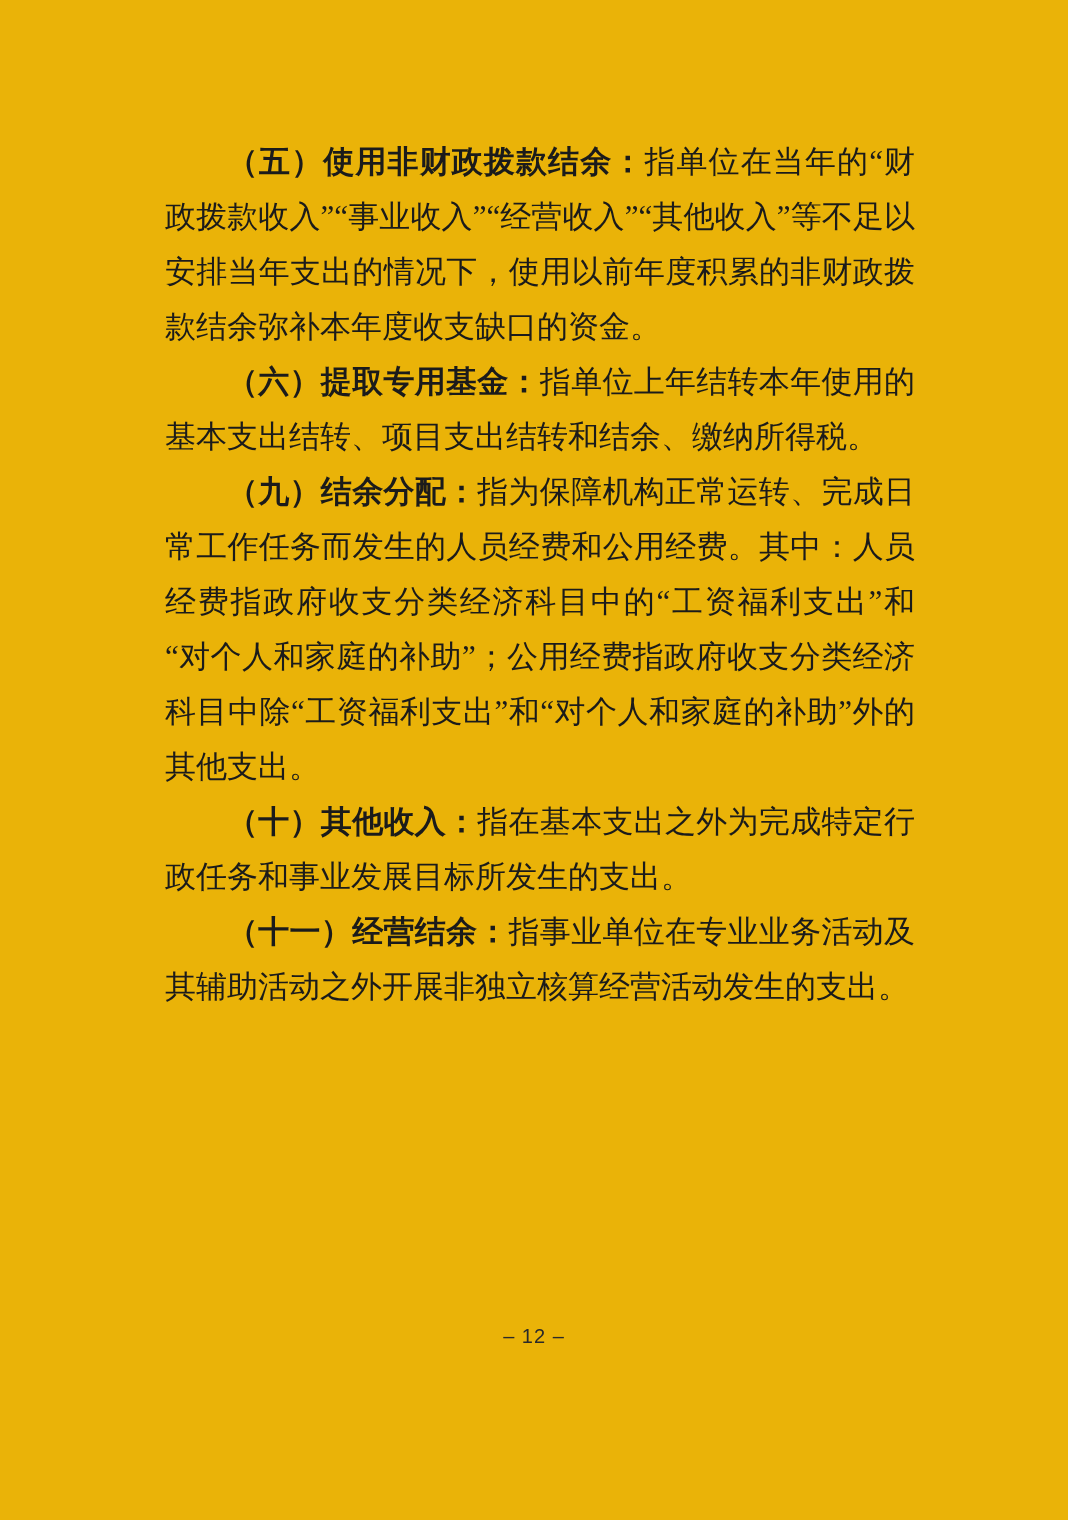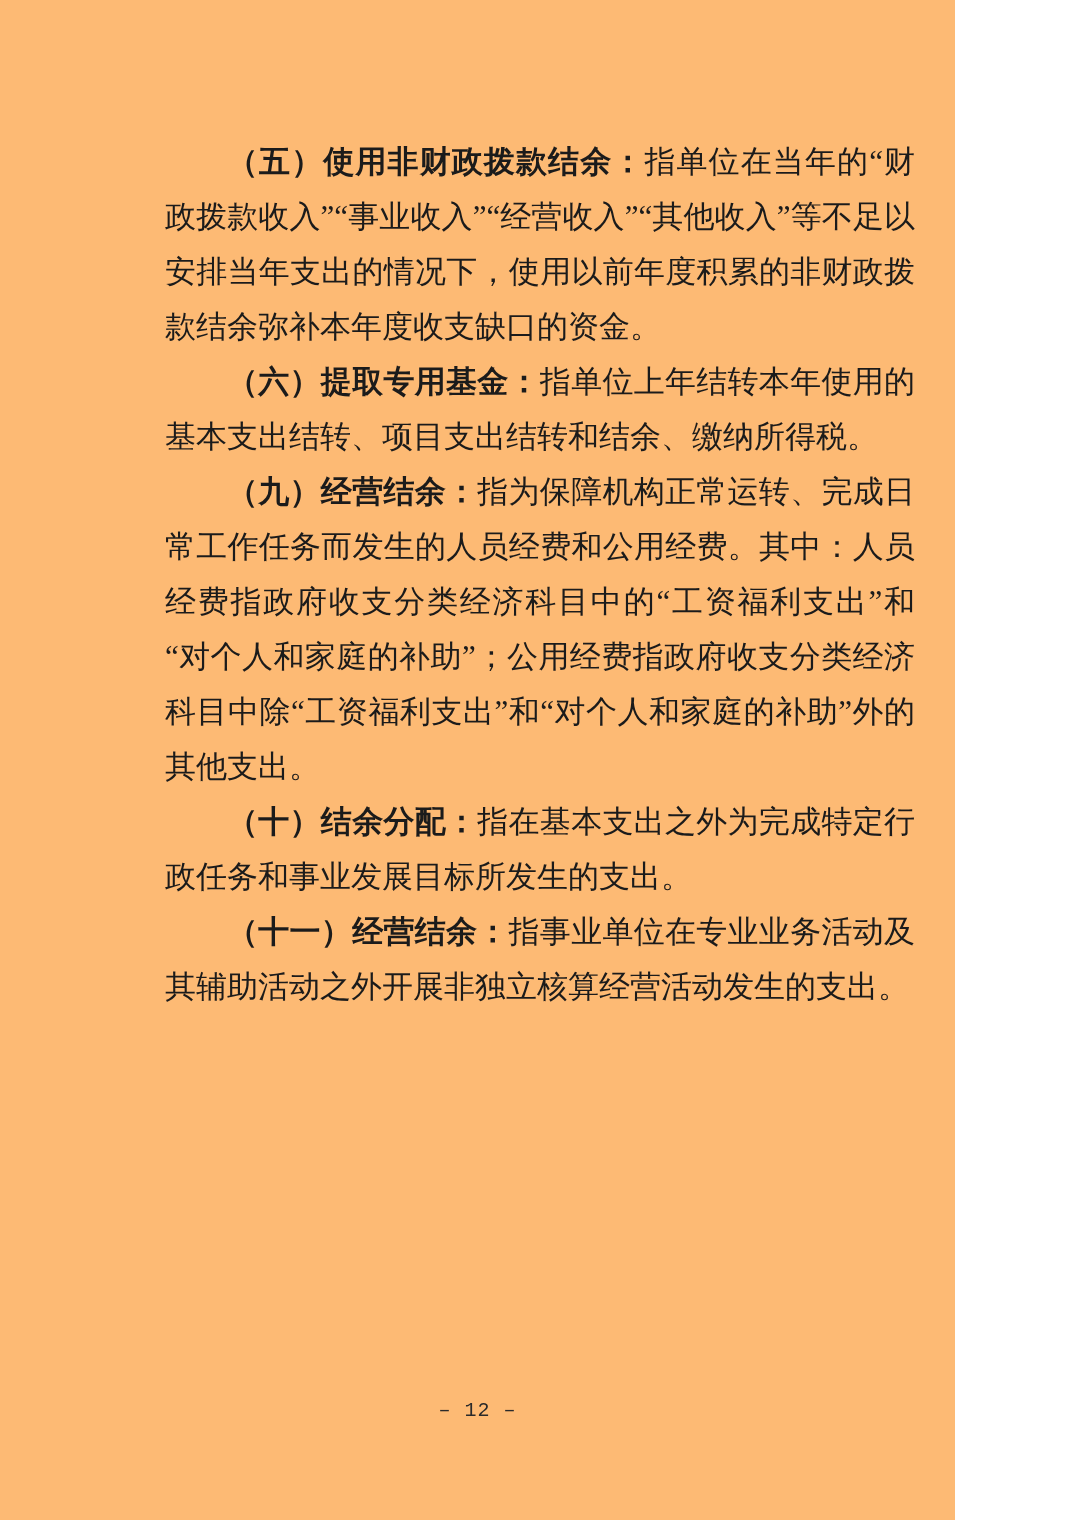--- a/index.html
+++ b/index.html
@@ -2,23 +2,23 @@
 <html lang="zh"><head>
 <meta charset="utf-8">
 <style>
   html, body {
     margin: 0;
     padding: 0;
     background: #ffffff;
   }
   .page {
     position: relative;
-    width: 955px;
+    width: 1068px;
     height: 1520px;
-    background: #fdba74;
+    background: #eab308;
     overflow: hidden;
     font-family: "Liberation Serif", "DejaVu Serif", serif;
     color: #1b1b1b;
   }
   .content {
     position: absolute;
     left: 165px;
     top: 134px;
     width: 750px;
     font-size: 31px;
@@ -32,43 +32,43 @@
     text-indent: 2em;
   }
   .para-heading {
     font-weight: bold;
   }
   .para-text {
     font-weight: normal;
   }
   .footer {
     position: absolute;
-    top: 1399px;
+    top: 1324px;
     left: 0;
     width: 100%;
     text-align: center;
     font-size: 20px;
     line-height: 24px;
     color: #2a2a2a;
     letter-spacing: 1px;
-    font-family: Liberation Mono, monospace;
+    font-family: Liberation Sans, sans-serif;
   }
 </style>
 </head>
 <body>
 
 <div class="page">
   <div class="content">
   <p class="paragraph"><span class="para-heading">（五）使用非财政拨款结余：</span><span class="para-text">指单位在当年的“财政拨款收入”“事业收入”“经营收入”“其他收入”等不足以安排当年支出的情况下，使用以前年度积累的非财政拨款结余弥补本年度收支缺口的资金。</span></p>
 
   <p class="paragraph"><span class="para-heading">（六）提取专用基金：</span><span class="para-text">指单位上年结转本年使用的基本支出结转、项目支出结转和结余、缴纳所得税。</span></p>
 
 
 
-  <p class="paragraph"><span class="para-heading">（九）经营结余：</span><span class="para-text">指为保障机构正常运转、完成日常工作任务而发生的人员经费和公用经费。其中：人员经费指政府收支分类经济科目中的“工资福利支出”和“对个人和家庭的补助”；公用经费指政府收支分类经济科目中除“工资福利支出”和“对个人和家庭的补助”外的其他支出。</span></p>
+  <p class="paragraph"><span class="para-heading">（九）结余分配：</span><span class="para-text">指为保障机构正常运转、完成日常工作任务而发生的人员经费和公用经费。其中：人员经费指政府收支分类经济科目中的“工资福利支出”和“对个人和家庭的补助”；公用经费指政府收支分类经济科目中除“工资福利支出”和“对个人和家庭的补助”外的其他支出。</span></p>
 
-  <p class="paragraph"><span class="para-heading">（十）结余分配：</span><span class="para-text">指在基本支出之外为完成特定行政任务和事业发展目标所发生的支出。</span></p>
+  <p class="paragraph"><span class="para-heading">（十）其他收入：</span><span class="para-text">指在基本支出之外为完成特定行政任务和事业发展目标所发生的支出。</span></p>
 
   <p class="paragraph"><span class="para-heading">（十一）经营结余：</span><span class="para-text">指事业单位在专业业务活动及其辅助活动之外开展非独立核算经营活动发生的支出。</span></p>
 
 </div>
   <div class="footer">– 12 –</div>
 </div>
 
 </body></html>

